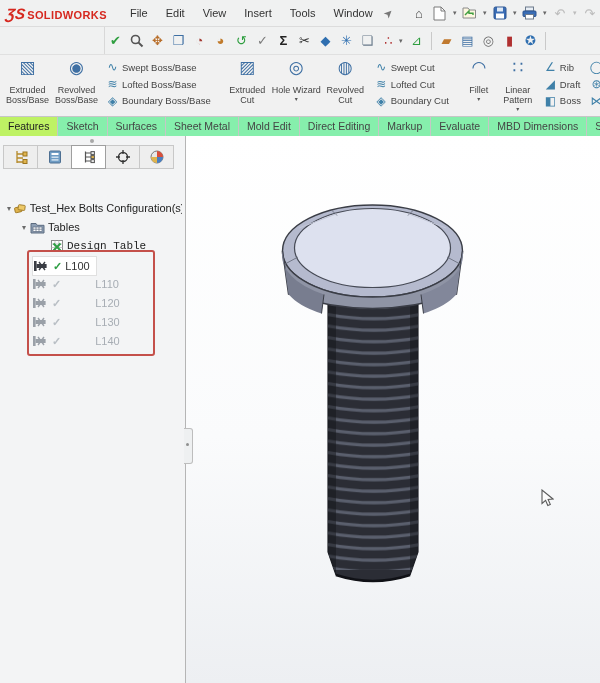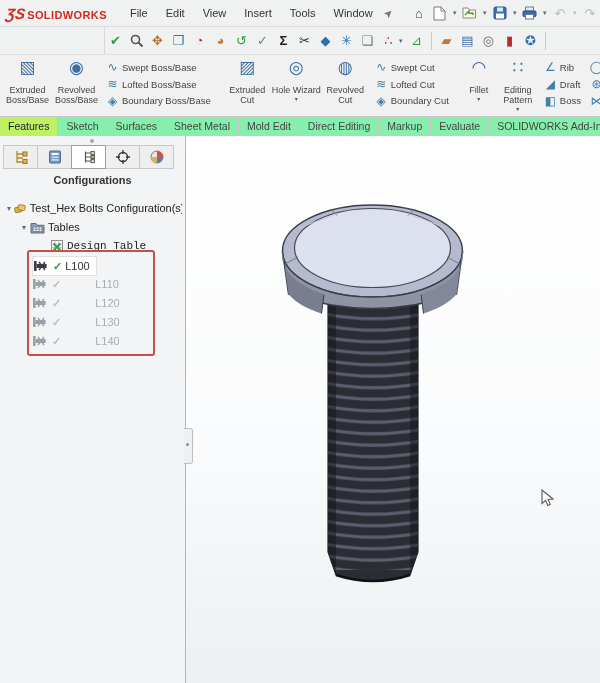--- a/index.html
+++ b/index.html
@@ -226,21 +226,21 @@
     </div>
     <div class="rsep"></div>
     <div class="rgroup">
       <div class="rlarge" style="width:36px">
         <span class="rico">◠</span>
         <span class="rlabel">Fillet</span>
         <span class="rcaret">▾</span>
       </div>
       <div class="rlarge" style="width:42px">
         <span class="rico">∷</span>
-        <span class="rlabel">Editing Pattern</span>
+        <span class="rlabel">Linear Pattern</span>
         <span class="rcaret">▾</span>
       </div>
       <div class="rstack">
         <div class="rsmall">
           <span class="rsico">∠</span>
           <span class="rslabel">Rib</span>
         </div>
         <div class="rsmall">
           <span class="rsico">◢</span>
           <span class="rslabel">Draft</span>
@@ -270,20 +270,21 @@
 
   <div class="tabrow">
     <span class="ctab active">Features</span>
     <span class="ctab">Sketch</span>
     <span class="ctab">Surfaces</span>
     <span class="ctab">Sheet Metal</span>
     <span class="ctab">Mold Edit</span>
     <span class="ctab">Direct Editing</span>
     <span class="ctab">Markup</span>
     <span class="ctab">Evaluate</span>
+    <span class="ctab">MBD Dimensions</span>
     <span class="ctab">SOLIDWORKS Add-Ins</span>
   </div>
 
   <div class="leftpanel">
     <div class="griddot"></div>
 
     <div class="ptabs">
       <div class="ptab">
         <svg width="16" height="16" viewBox="0 0 16 16">
           <path d="M4 2 V14 M4 5 H10 M4 9 H10 M4 13 H10" stroke="#b58a2a" stroke-width="1.3" fill="none"></path>
@@ -316,21 +317,20 @@
       <div class="ptab">
         <svg width="16" height="16" viewBox="0 0 16 16">
           <circle cx="8" cy="8" r="6" fill="#e8e8e8" stroke="#777"></circle>
           <path d="M8 2 A6 6 0 0 1 14 8 L8 8 Z" fill="#d94f3a"></path>
           <path d="M14 8 A6 6 0 0 1 8 14 L8 8 Z" fill="#4a7fc0"></path>
           <path d="M8 14 A6 6 0 0 1 2 8 L8 8 Z" fill="#e0b44d"></path>
         </svg>
       </div>
     </div>
 
-    <div class="pheader">Configurations</div>
 
     <div class="treerow" style="left:4px;top:63px;width:178px;">
       <span class="twisty">▾</span>
       <svg width="15" height="14" viewBox="0 0 15 14">
         <rect x="1" y="6" width="8" height="6" rx="1" fill="#e0b44d" stroke="#9a7420" transform="rotate(-12 5 9)"></rect>
         <rect x="5" y="3.5" width="8" height="6" rx="1" fill="#edc968" stroke="#9a7420" transform="rotate(8 9 6.5)"></rect>
       </svg>
       <span class="tlabel">Test_Hex Bolts Configuration(s) (L10</span>
     </div>
 

